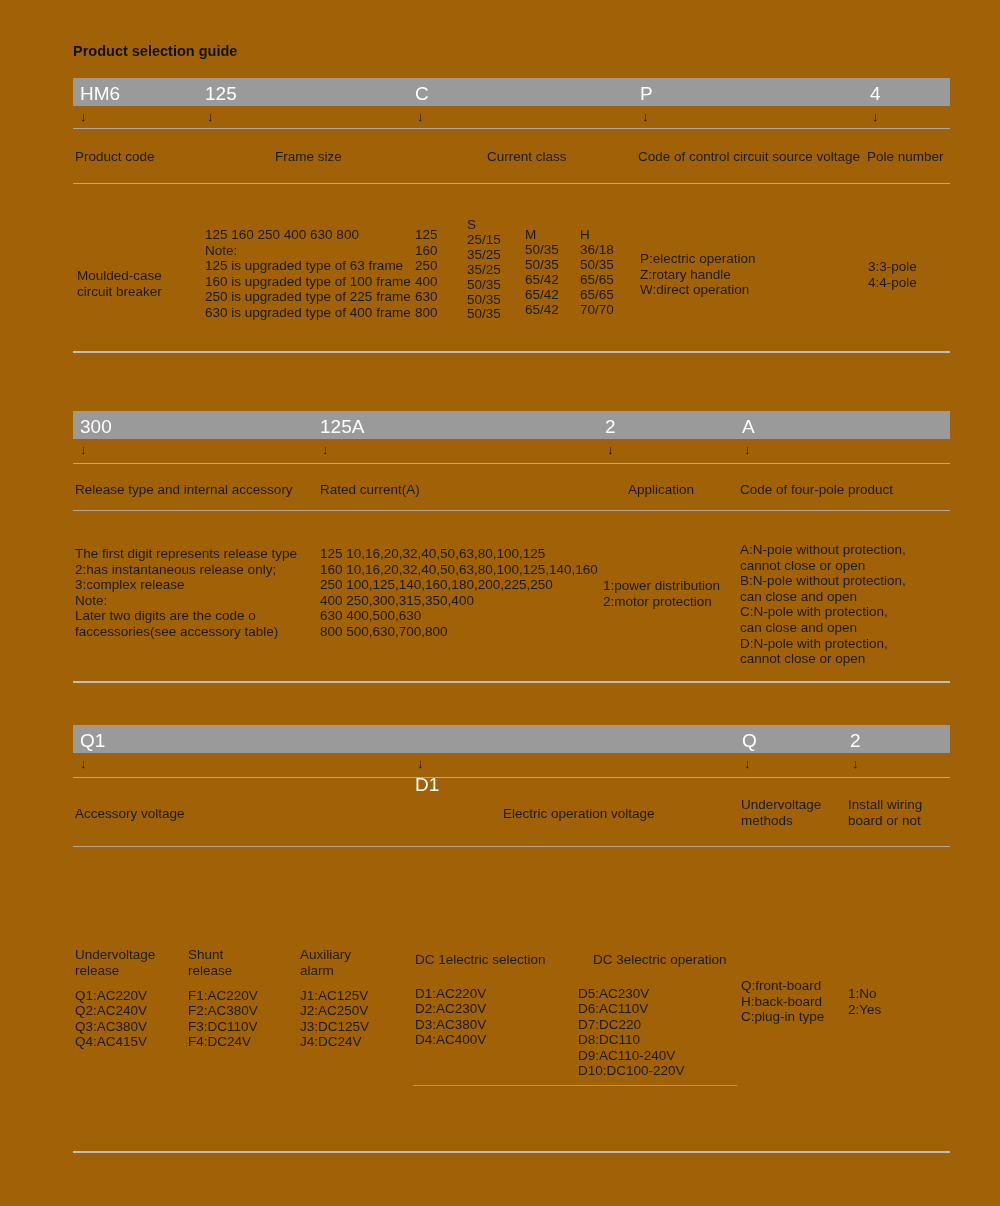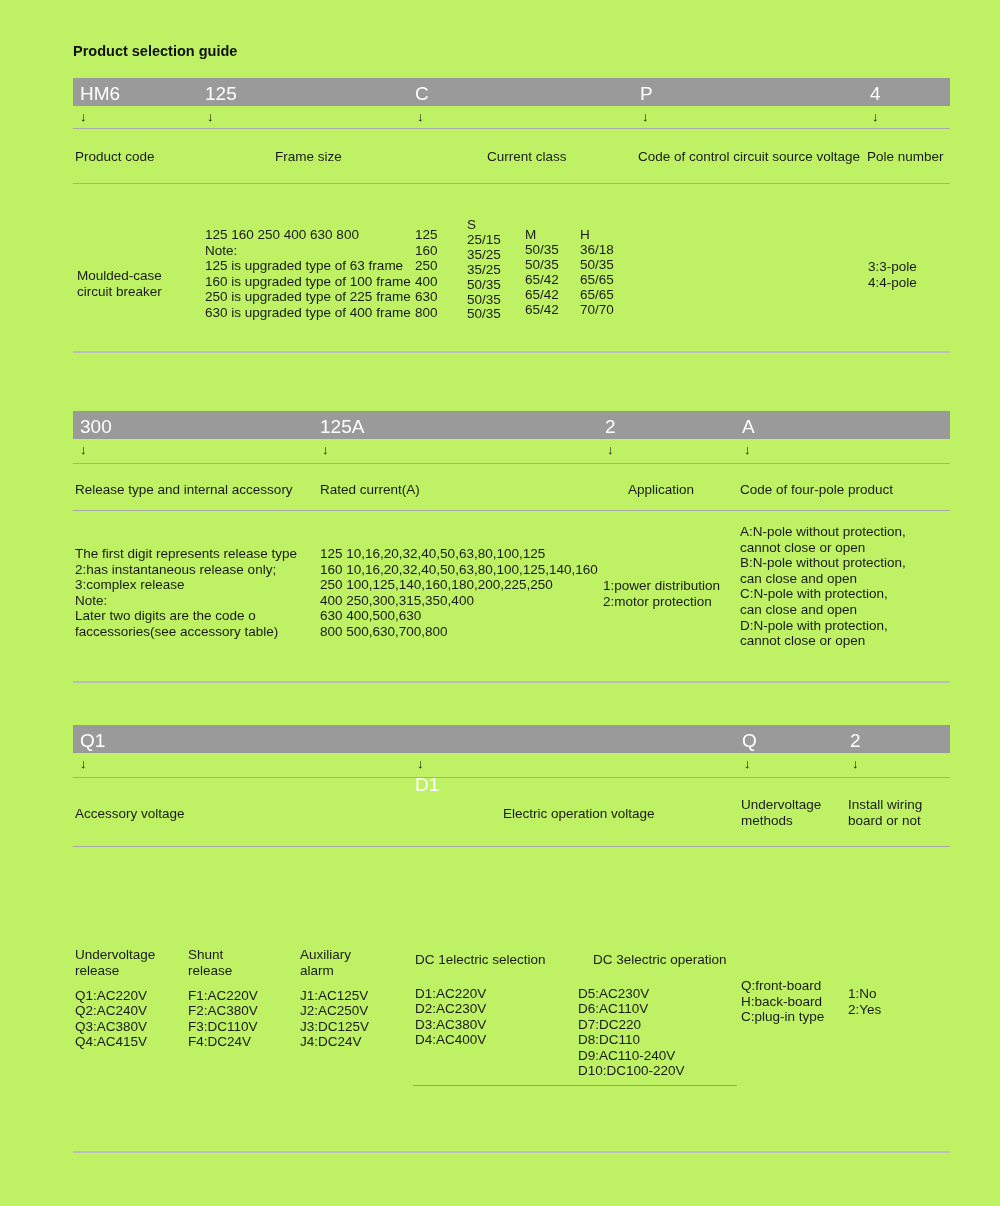--- a/index.html
+++ b/index.html
@@ -1,16 +1,16 @@
 <!DOCTYPE html>
 <html><head>
 <meta charset="utf-8">
 <style>
   html,body{margin:0;padding:0;background:#ffffff;}
-  #page{position:relative;width:1000px;height:1206px;background:#bef264;
+  #page{position:relative;width:1000px;height:1206px;background:#a16207;
         font-family:"Liberation Sans","DejaVu Sans",sans-serif;color:#1b1b1b;overflow:hidden;}
   .abs{position:absolute;}
   .title{font-size:14.5px;font-weight:bold;color:#111;white-space:nowrap;}
   .bar{position:absolute;left:73px;width:877px;height:28px;background:#9a9a9a;}
   .bar-item{position:absolute;top:5px;color:#ffffff;font-size:19px;white-space:nowrap;}
   .arrow{position:absolute;font-size:13px;color:#111;line-height:13px;}
   .rule{position:absolute;left:73px;width:877px;height:1px;background:#a9a9a9;}
   .rule.heavy{height:2px;background:#bdbdbd;}
   .rule.partial{left:413px;width:324px;background:#999;}
   .lbl{position:absolute;font-size:13.5px;white-space:nowrap;}
@@ -87,20 +87,25 @@
       <div class="line">65/42</div>
     </div>
   <div class="block lh151" style="left:580px;top:227px;">
       <div class="line">H</div>
       <div class="line">36/18</div>
       <div class="line">50/35</div>
       <div class="line">65/65</div>
       <div class="line">65/65</div>
       <div class="line">70/70</div>
     </div>
+  <div class="block" style="left:640px;top:251px;">
+      <div class="line">P:electric operation</div>
+      <div class="line">Z:rotary handle</div>
+      <div class="line">W:direct operation</div>
+    </div>
   <div class="block" style="left:868px;top:259px;">
       <div class="line">3:3-pole</div>
       <div class="line">4:4-pole</div>
     </div>
   <div class="rule heavy" style="top:351px;"></div>
 
   <div class="bar" style="top:411px;">
     <span class="bar-item" style="left:7px;">300</span>
     <span class="bar-item" style="left:247px;">125A</span>
     <span class="bar-item" style="left:532px;">2</span>
@@ -131,21 +136,21 @@
       <div class="line">160 10,16,20,32,40,50,63,80,100,125,140,160</div>
       <div class="line">250 100,125,140,160,180,200,225,250</div>
       <div class="line">400 250,300,315,350,400</div>
       <div class="line">630 400,500,630</div>
       <div class="line">800 500,630,700,800</div>
     </div>
   <div class="block" style="left:603px;top:578px;">
       <div class="line">1:power distribution</div>
       <div class="line">2:motor protection</div>
     </div>
-  <div class="block" style="left:740px;top:524px;">
+  <div class="block" style="left:740px;top:542px;">
       <div class="line">A:N-pole without protection,</div>
       <div class="line">cannot close or open</div>
       <div class="line">B:N-pole without protection,</div>
       <div class="line">can close and open</div>
       <div class="line">C:N-pole with protection,</div>
       <div class="line">can close and open</div>
       <div class="line">D:N-pole with protection,</div>
       <div class="line">cannot close or open</div>
     </div>
   <div class="rule heavy" style="top:681px;"></div>

